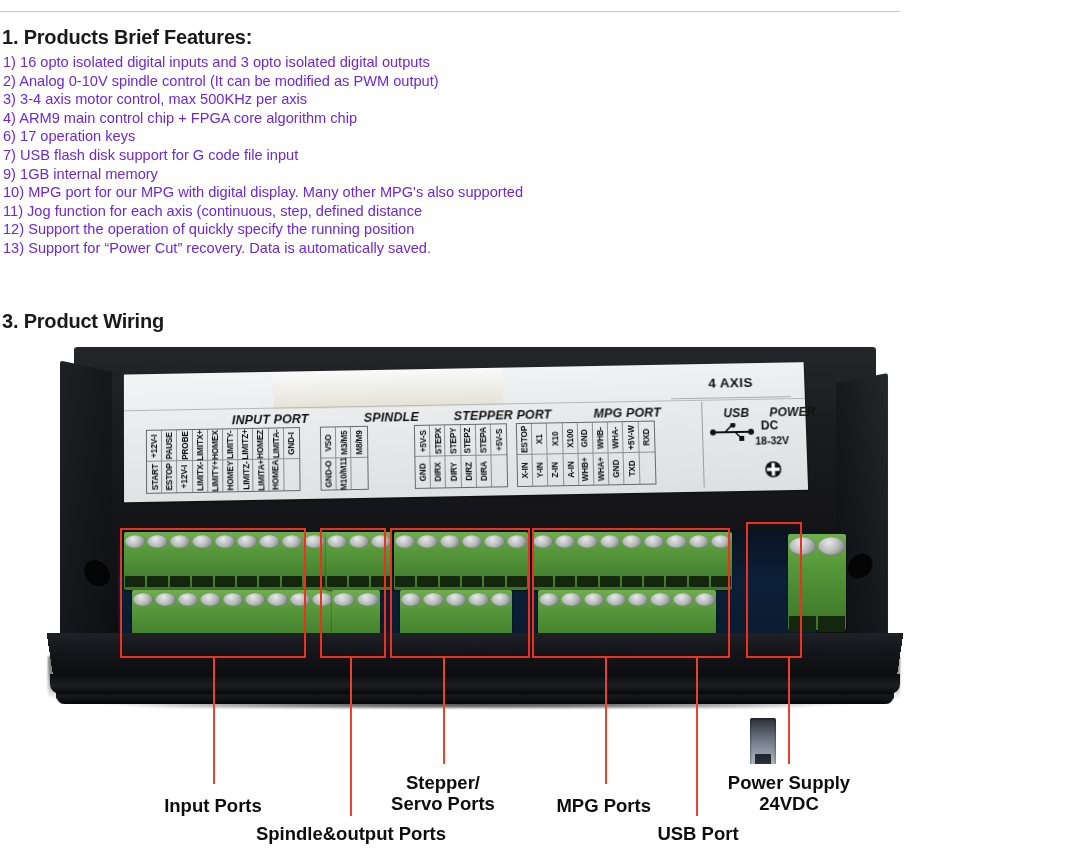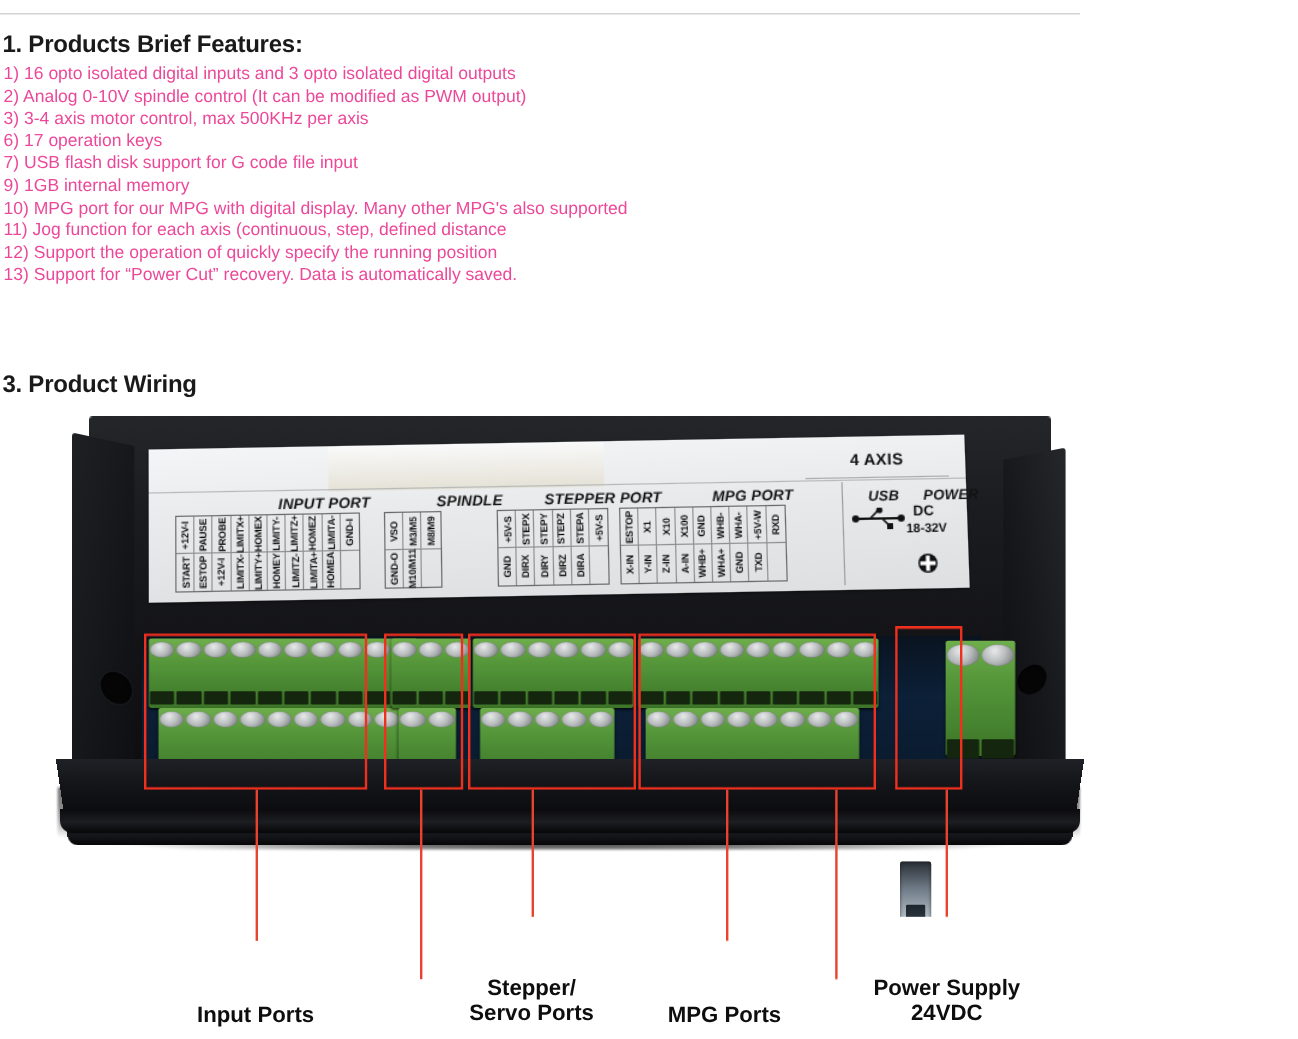--- a/index.html
+++ b/index.html
@@ -24,21 +24,21 @@
   }
   #features-title { position:absolute; left:2px; top:26px; }
   #wiring-title   { position:absolute; left:2px; top:310px; }
 
   .feature-list {
     position: absolute; left: 3px; top: 53px;
     width: 700px;
     list-style: none;
   }
   .feature-list li {
-    font-size: 14.6px; color: #ec4899; line-height: 18.6px;
+    font-size: 14.6px; color: #6d28d9; line-height: 18.6px;
     white-space: nowrap;
   }
 
   
   .photo {
     position: absolute; left: 46px; top: 344px;
     width: 880px; height: 420px;
     background: #ffffff;
     overflow: hidden;
   }
@@ -219,36 +219,37 @@
   }
   .usb-conn::after{
     content:""; position:absolute; left:5px; top:36px; width:16px; height:46px;
     background: linear-gradient(180deg,#1d242c 0%,#39434d 50%,#141a20 100%);
     border-radius:1px;
   }
 
   
   .callout {
     position:absolute; font-size:18.5px; font-weight:bold; color:#0e0e0e;
-    text-align:center; white-space:nowrap; line-height:21px;margin-top:40px;
+    text-align:center; white-space:nowrap; line-height:21px;
   }
 </style>
 </head>
 <body>
 
 <div class="page">
 
   <div class="top-rule"></div>
 
   <h2 class="sec-title" id="features-title">1. Products Brief Features:</h2>
 
   <ul class="feature-list" id="feature-list">
       <li>1) 16 opto isolated digital inputs and 3 opto isolated digital outputs</li>
       <li>2) Analog  0-10V spindle control (It can be modified as PWM output)</li>
       <li>3) 3-4 axis motor control, max 500KHz per axis</li>
+      <li>4) ARM9 main control chip + FPGA core algorithm chip</li>
       <li>6) 17 operation keys</li>
       <li>7) USB flash disk support for G code file input</li>
       <li>9) 1GB internal memory</li>
       <li>10) MPG port for our MPG with digital display. Many other MPG's also supported</li>
       <li>11) Jog function for each axis (continuous, step, defined distance</li>
       <li>12) Support the operation of quickly specify the running position</li>
       <li>13) Support for “Power Cut” recovery. Data is automatically saved.</li>
     </ul>
 
   <h2 class="sec-title" id="wiring-title">3. Product Wiring</h2>

